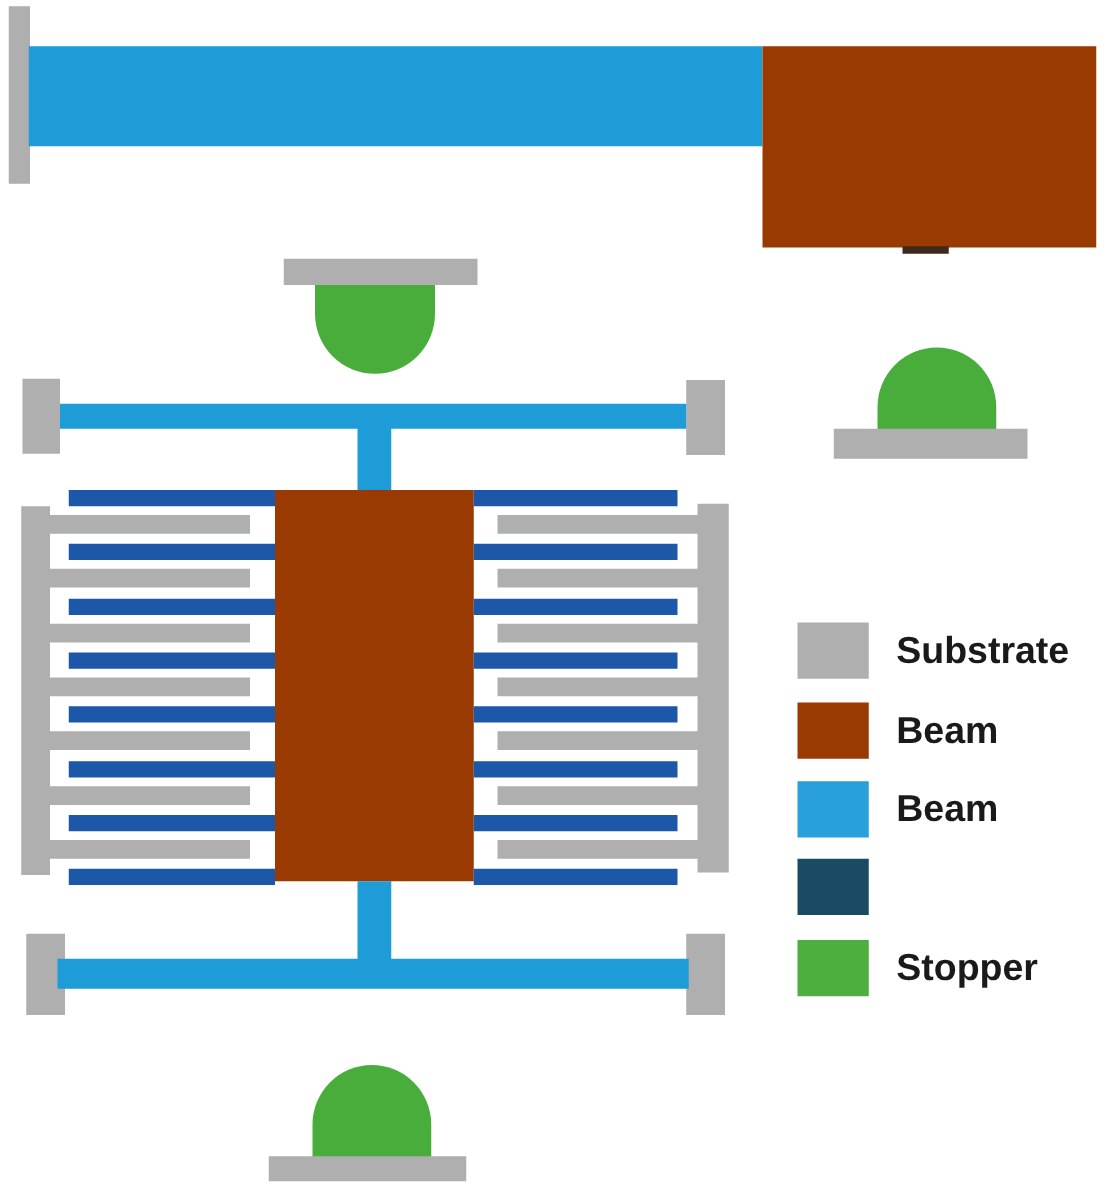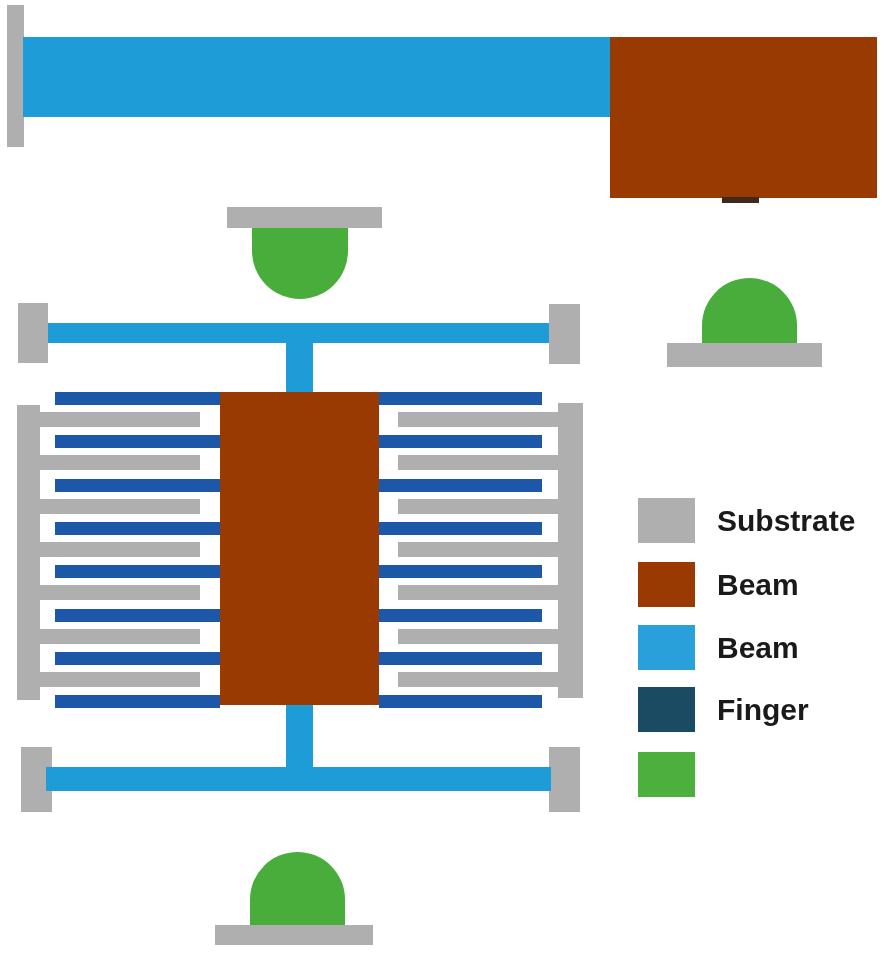--- a/index.html
+++ b/index.html
@@ -99,20 +99,20 @@
     <div class="legend-row" style="top:562px;">
       <div class="swatch" style="background: rgb(153, 58, 2);"></div>
       <div class="legend-label">Beam</div>
     </div>
     <div class="legend-row" style="top:625px;">
       <div class="swatch" style="background: rgb(41, 160, 217);"></div>
       <div class="legend-label">Beam</div>
     </div>
     <div class="legend-row" style="top:687px;">
       <div class="swatch" style="background: rgb(27, 74, 99);"></div>
-      <div class="legend-label">Finger</div>
     </div>
     <div class="legend-row" style="top:752px;">
       <div class="swatch" style="background: rgb(76, 175, 62);"></div>
+      <div class="legend-label">Stopper</div>
     </div>
   </div>
 
 </div>
 
 </body></html>

